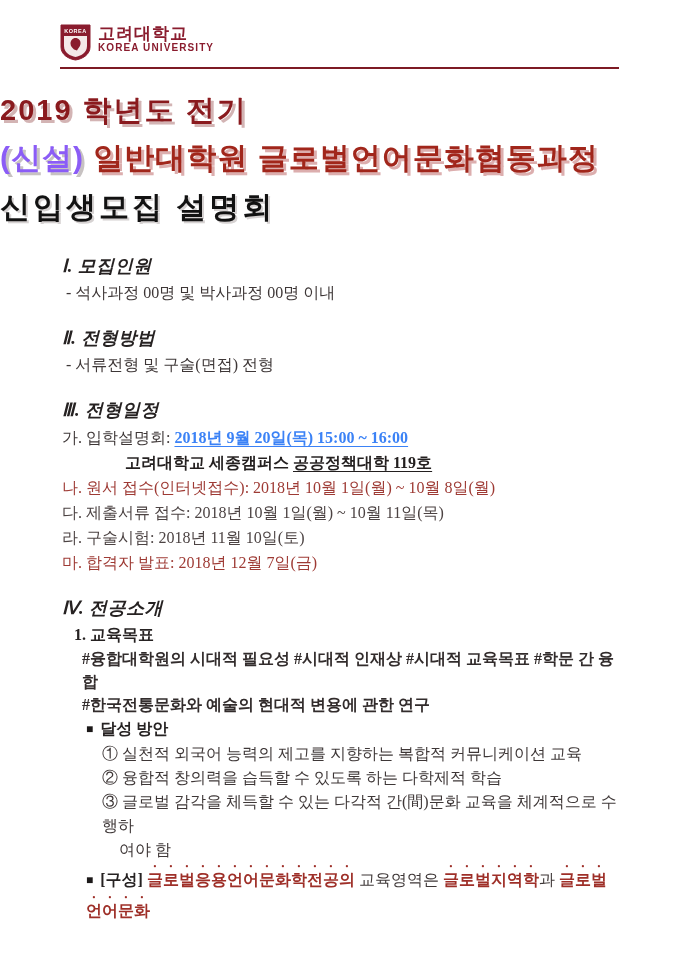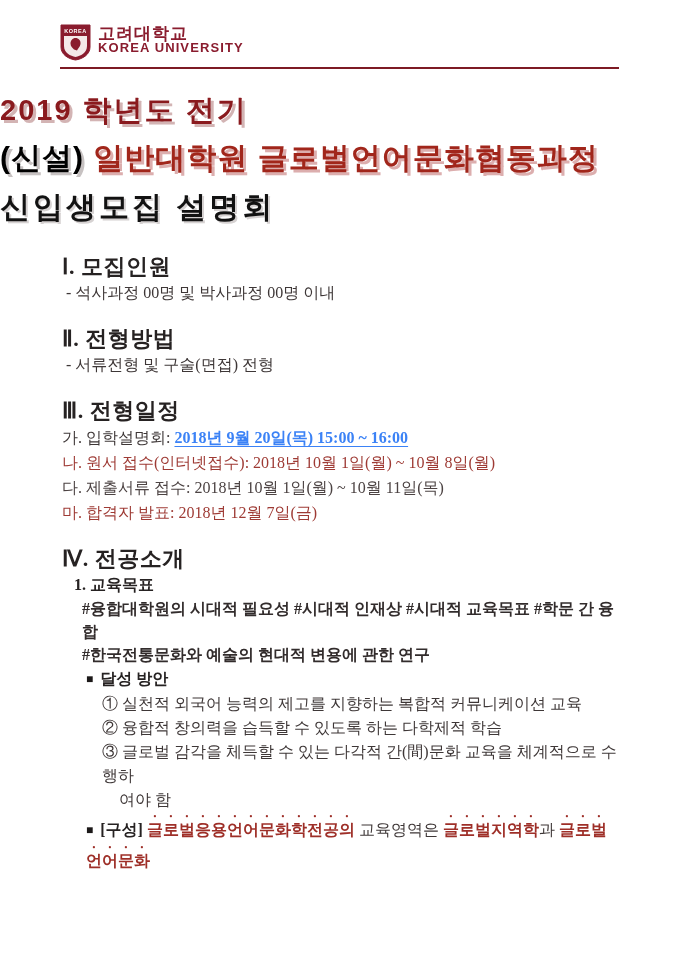--- a/index.html
+++ b/index.html
@@ -25,44 +25,44 @@
   .logo-row{display:flex;align-items:flex-start;gap:7px;height:40px;}
   .crest{width:31px;height:37px;flex:0 0 auto;}
   .logo-text{display:flex;flex-direction:column;justify-content:center;}
   .uni-ko{
     font-family:"Liberation Sans",sans-serif;
     font-weight:bold;font-size:17px;line-height:19px;color:var(--ku-crimson);
     letter-spacing:1px;
   }
   .uni-en{
     font-family:"Liberation Sans",sans-serif;
-    font-weight:bold;font-size:13px;line-height:10px;color:var(--ku-crimson);
+    font-weight:bold;font-size:10px;line-height:10px;color:var(--ku-crimson);
     letter-spacing:1.1px;
   }
   .header-rule{height:2px;background:var(--rule-red);margin-top:3px;}
   
   .titles{text-align:left;margin-top:22px;font-family:"Liberation Sans",sans-serif;}
   .title1{
     font-size:29px;font-weight:900;letter-spacing:2px;color:var(--title-red1);
     text-shadow:3px 3px 0 #d3b4b4;line-height:38px;
   }
   .title2{font-size:30px;font-weight:900;letter-spacing:1px;line-height:46px;margin-top:6px;}
-  .t2-prefix{color:#000000;text-shadow:3px 3px 0 #c7c2c2;}
+  .t2-prefix{color:#8b5cf6;text-shadow:3px 3px 0 #c7c2c2;}
   .t2-main{color:var(--title-red2);text-shadow:3px 3px 0 #dcaeae;}
   .title3{
     font-size:30px;font-weight:900;letter-spacing:3px;color:#121212;
     text-shadow:2px 2px 0 #d6d2d2;line-height:44px;margin-top:4px;
   }
   
   .doc-body{padding:24px 58px 0 62px;font-size:16px;line-height:25px;}
   .sec{margin-top:0;}
   .sec + .sec{margin-top:20px;}
   .sec-head{
-    font-size:22px;font-weight:bold;color:var(--head-ink);
-    letter-spacing:0.5px;line-height:27px;
+    font-size:18px;font-weight:bold;color:var(--head-ink);
+    letter-spacing:0.5px;line-height:27px;font-style:italic;
   }
   .dash-line{margin-left:4px;}
   .sched-line{line-height:25px;}
   .u-bold{font-weight:bold;color:#3b82f6;text-decoration:underline;text-underline-offset:3px;}
   .loc-line{margin-left:63px;font-weight:bold;color:#231f1f;}
   .loc-u{text-decoration:underline;text-underline-offset:3px;}
   .c-red{color:var(--line-red);}
   .c-dark{color:var(--line-dark);}
   .sub-head{font-weight:bold;color:var(--head-ink);margin-left:12px;line-height:25px;}
   .hashtags{font-weight:bold;color:#322c2c;margin-left:20px;line-height:23px;}
@@ -123,22 +123,26 @@
     <section class="sec">
       <div class="sec-head">Ⅱ. 전형방법</div>
       <div class="dash-line">- 서류전형 및 구술(면접) 전형</div>
     </section>
 
     <section class="sec">
       <div class="sec-head">Ⅲ. 전형일정</div>
       <div class="sched-line mt-sched">
         <span>가. 입학설명회: </span><span class="u-bold">2018년 9월 20일(목) 15:00 ~ 16:00</span>
       </div>
+      <div class="loc-line">
+        <span>고려대학교 세종캠퍼스 </span><span class="loc-u">공공정책대학 119호</span>
+      </div>
       <div class="sched-line c-red">나. 원서 접수(인터넷접수): 2018년 10월 1일(월) ~ 10월 8일(월)</div>
       <div class="sched-line c-dark">다. 제출서류 접수: 2018년 10월 1일(월) ~ 10월 11일(목)</div>
+      <div class="sched-line c-dark">라. 구술시험: 2018년 11월 10일(토)</div>
       <div class="sched-line c-red">마. 합격자 발표: 2018년 12월 7일(금)</div>
     </section>
 
     <section class="sec" style="">
       <div class="sec-head">Ⅳ. 전공소개</div>
       <div class="sub-head">1. 교육목표</div>
       <div class="hashtags">#융합대학원의 시대적 필요성 #시대적 인재상 #시대적 교육목표 #학문 간 융합</div>
       <div class="hashtags">#한국전통문화와 예술의 현대적 변용에 관한 연구</div>
 
       <div class="bullet-line">

